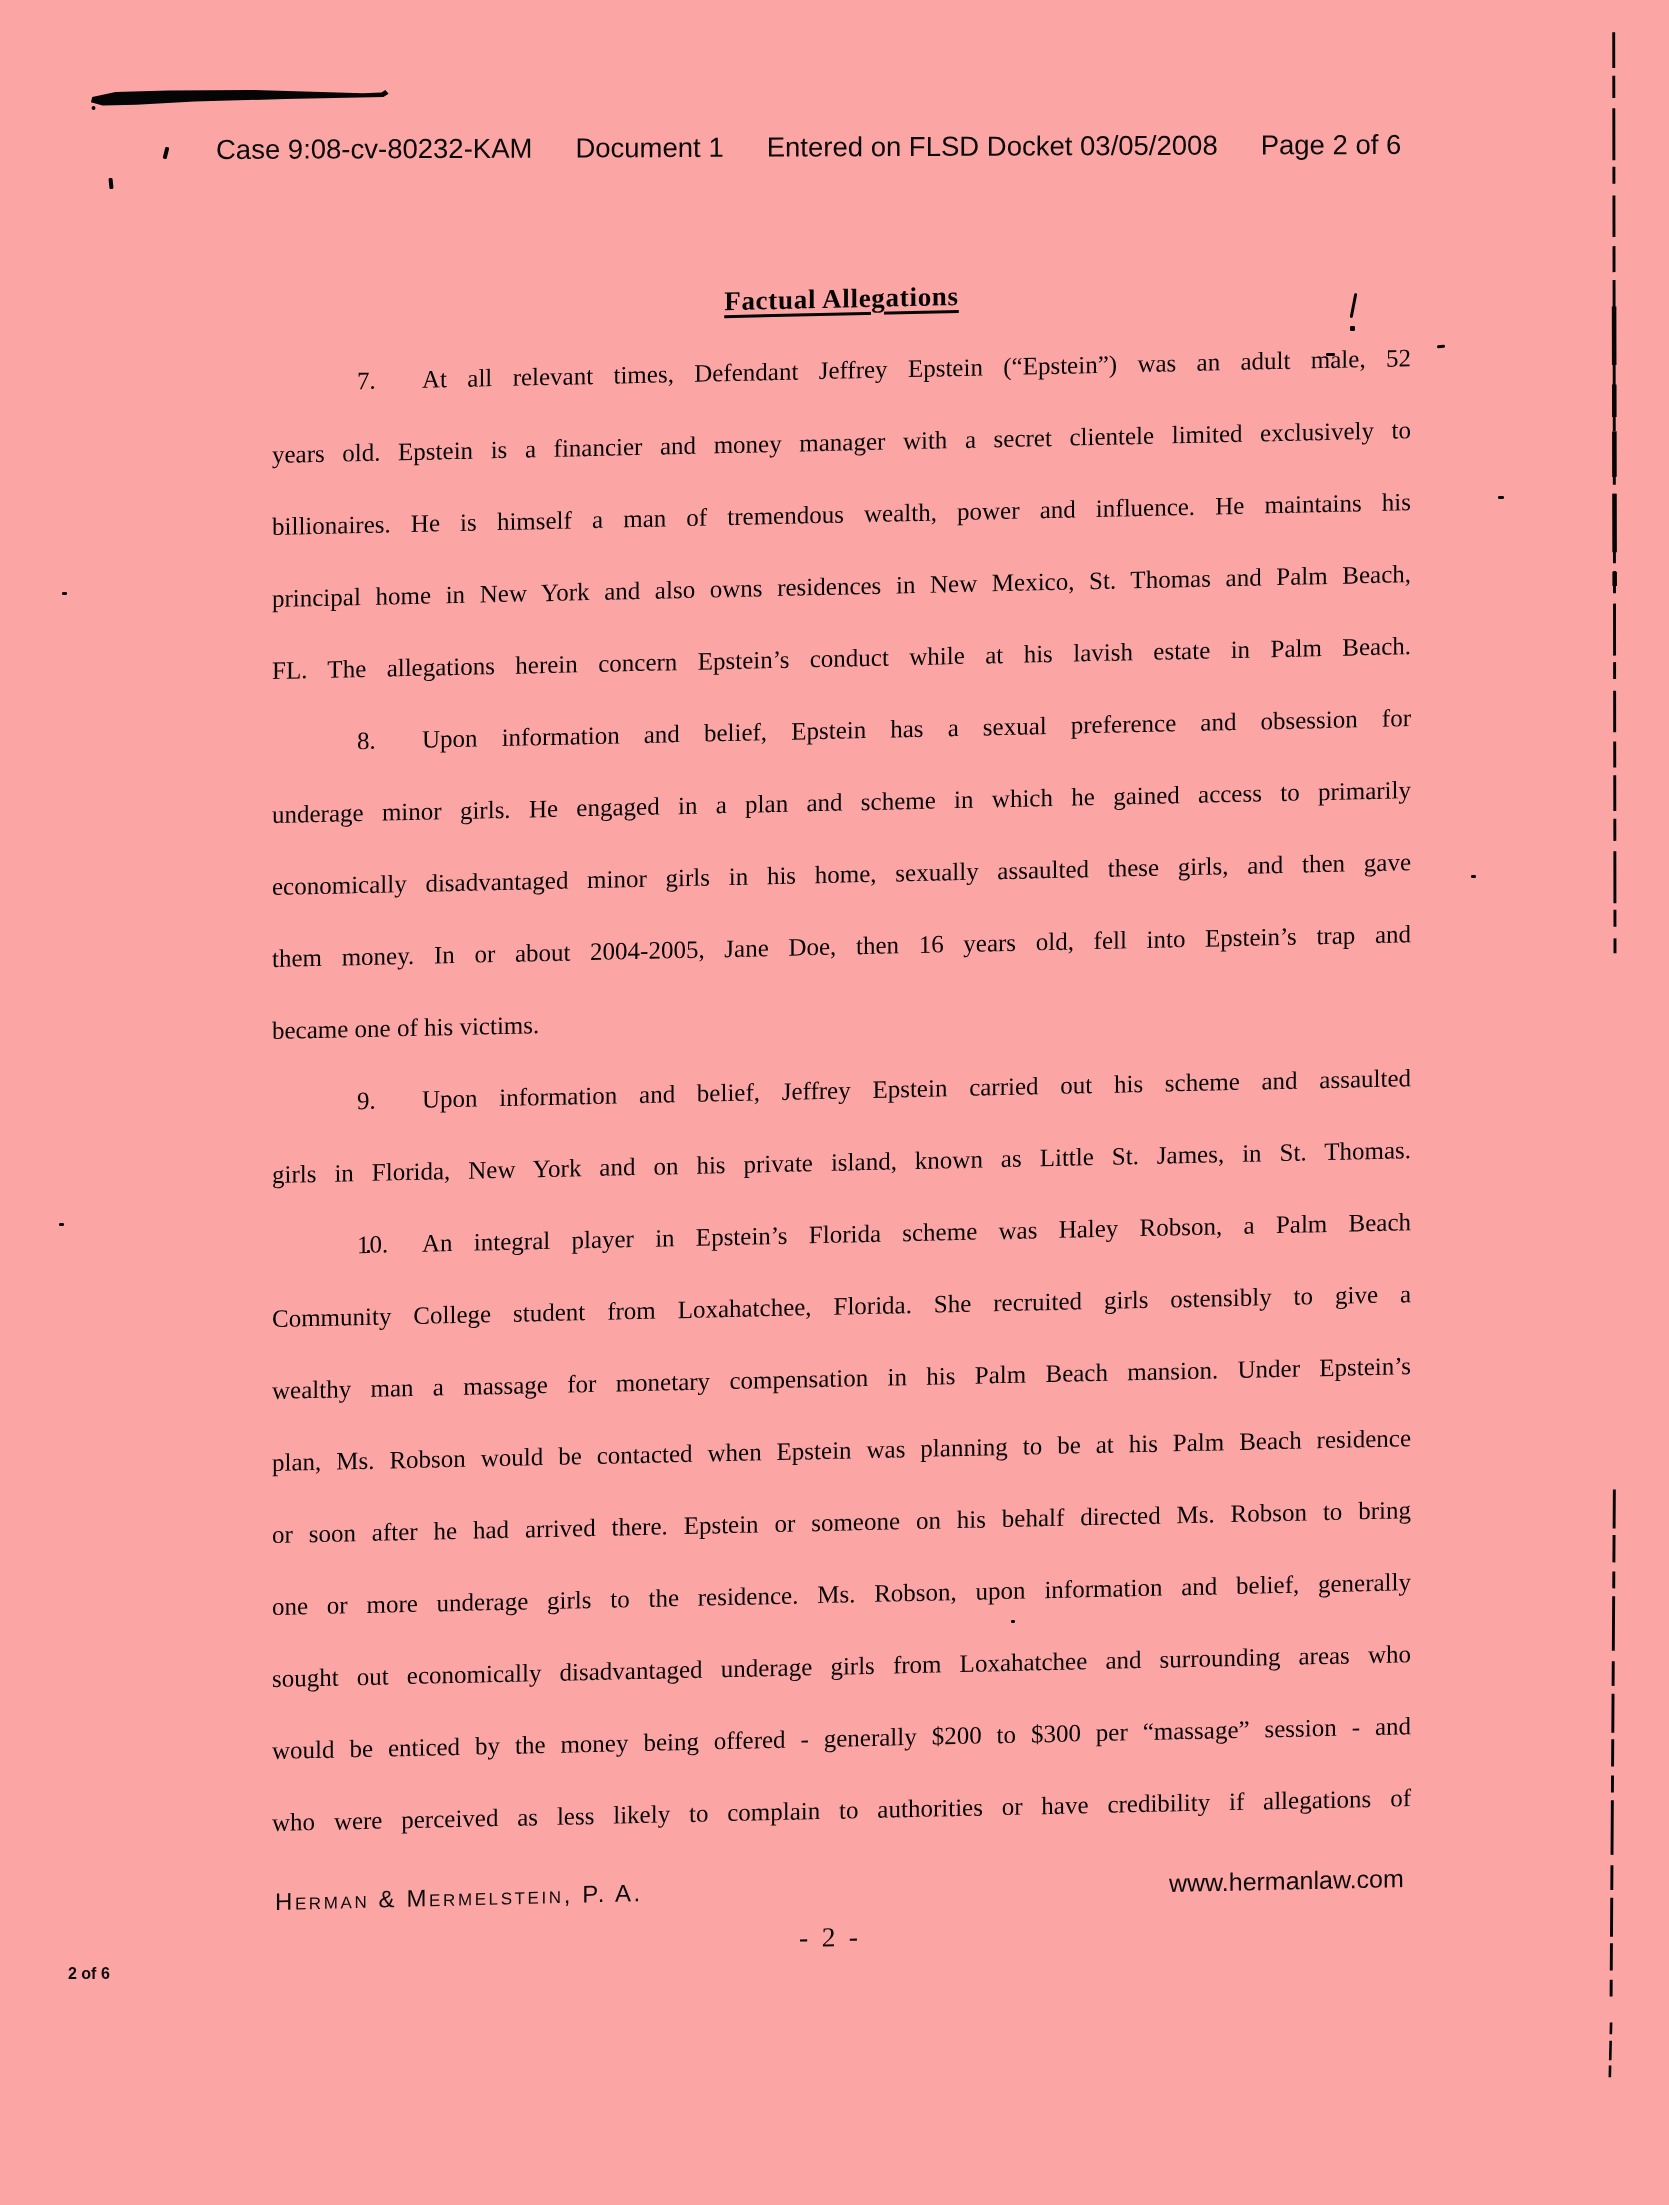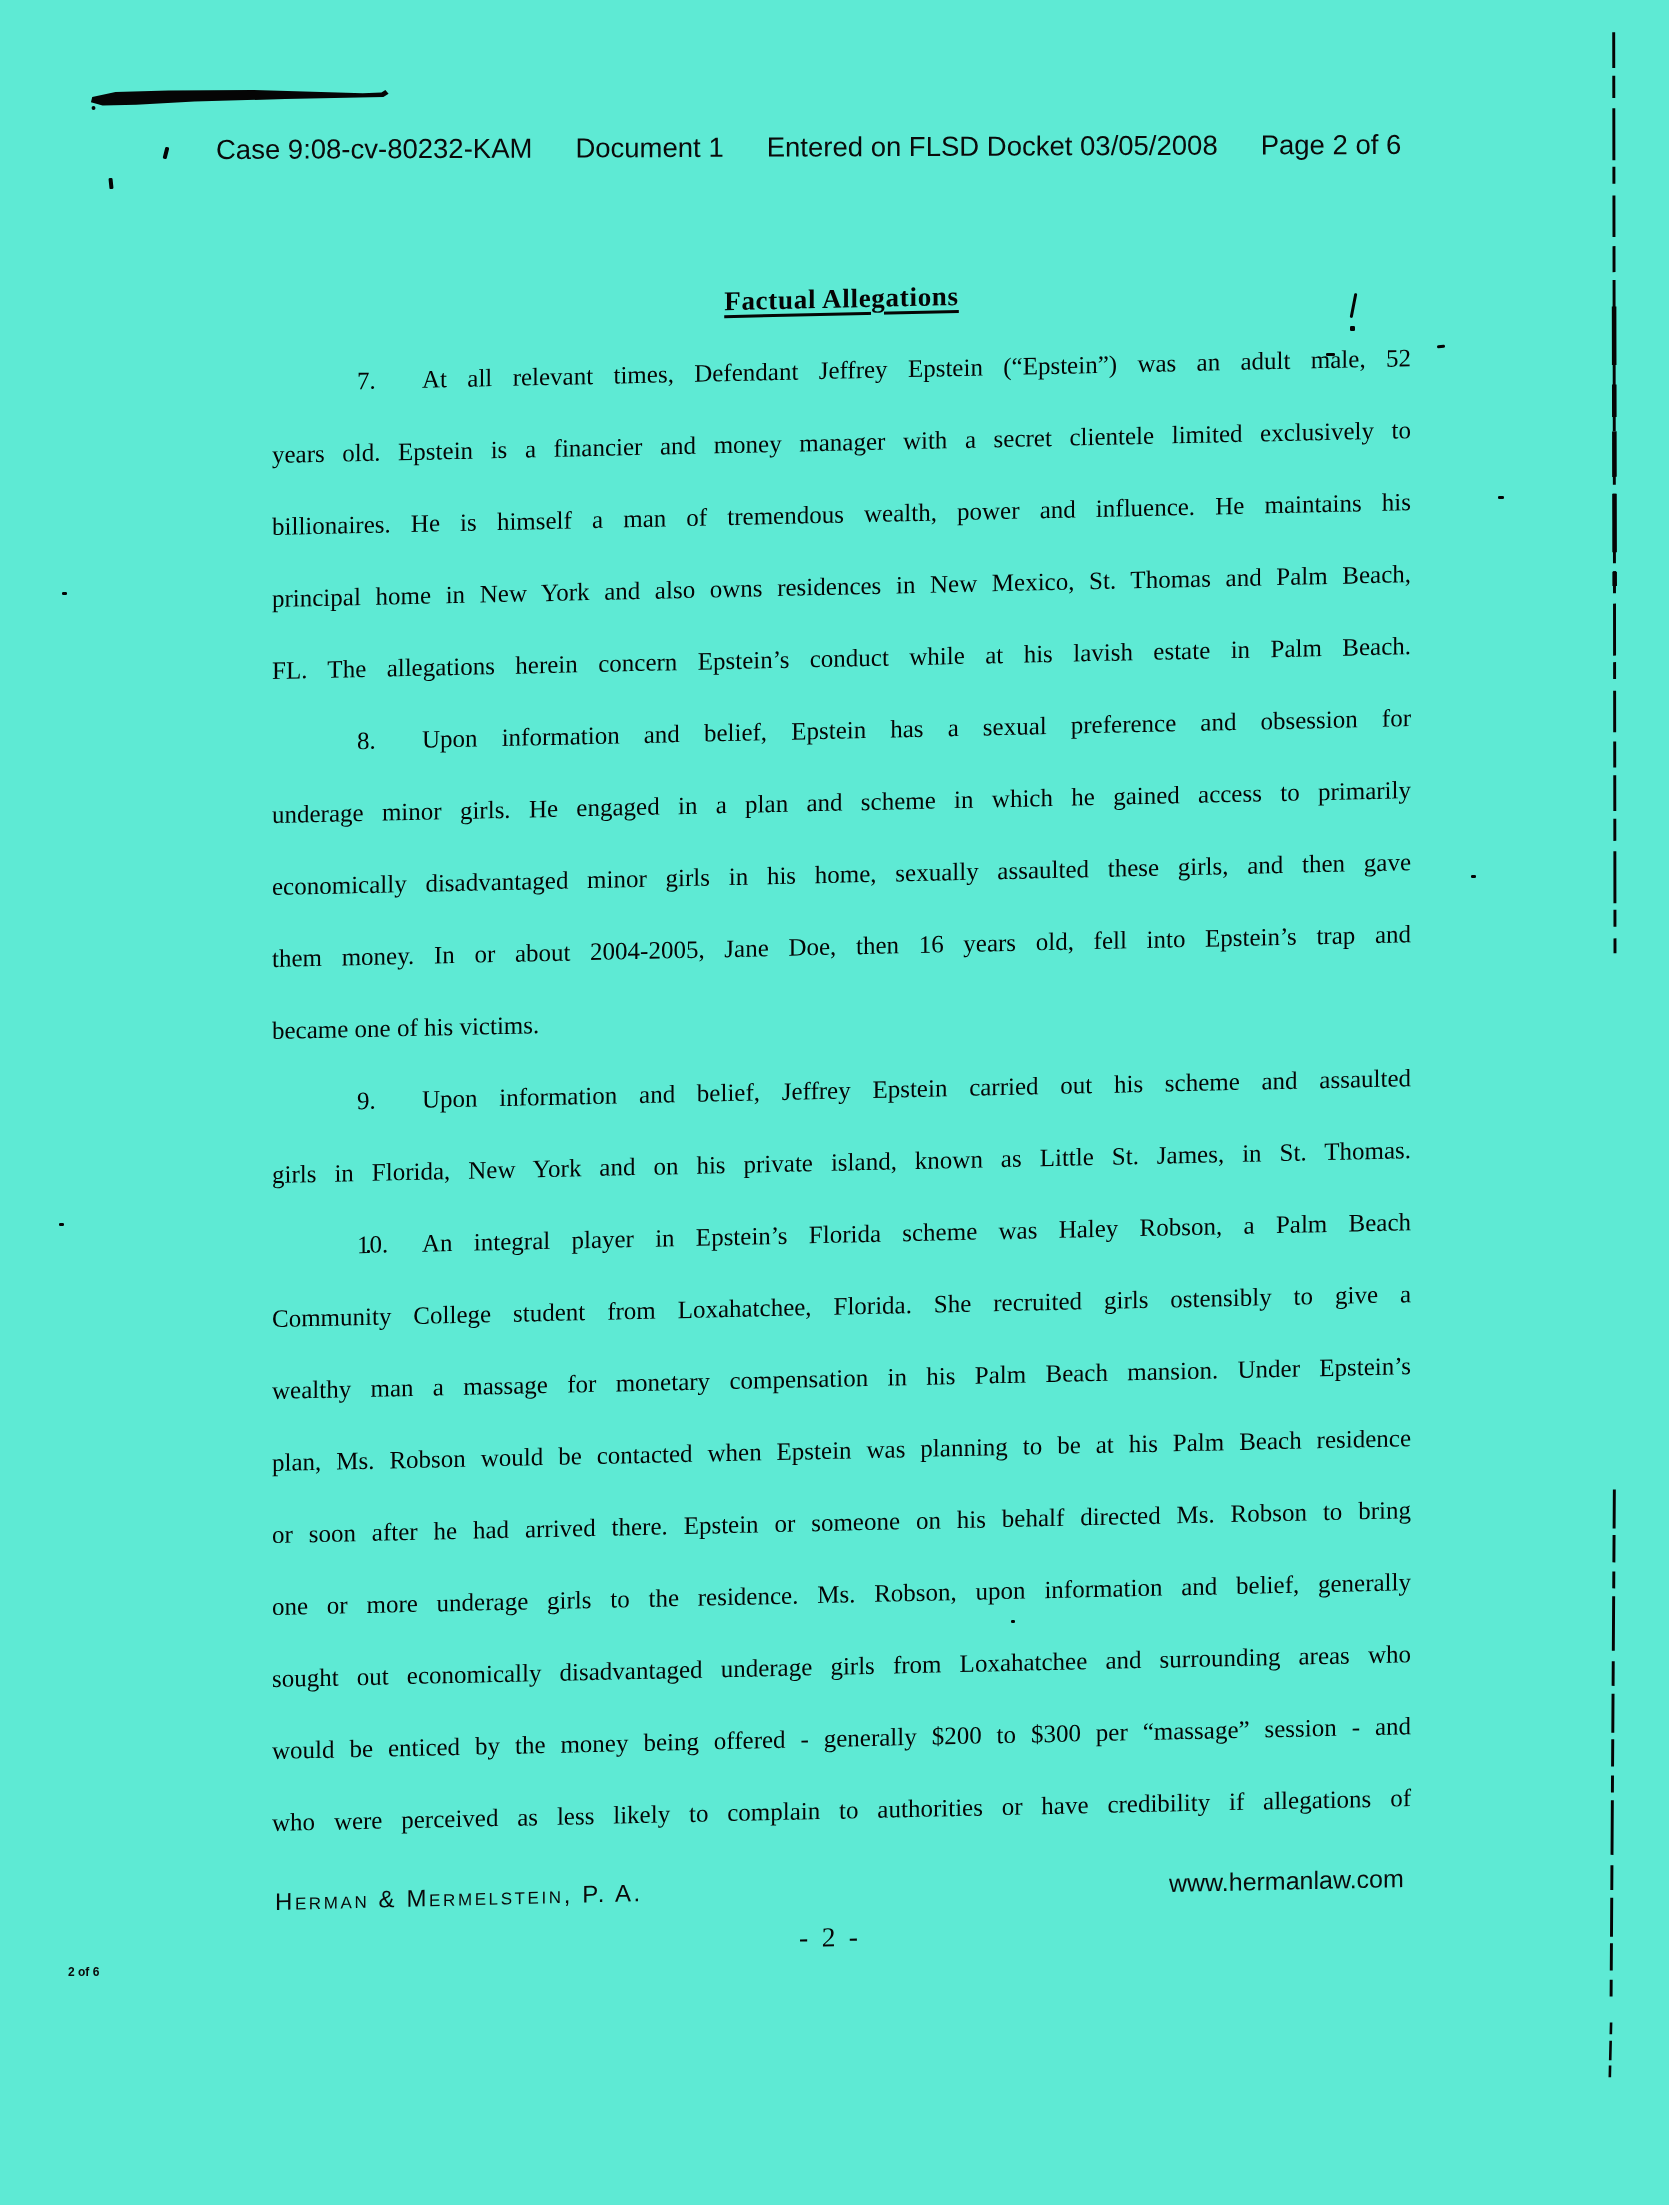--- a/index.html
+++ b/index.html
@@ -1,18 +1,18 @@
 <!DOCTYPE html>
 <html style="font-size:10.5px"><head>
 <meta charset="utf-8">
 <style>
   html,body { margin:0; padding:0; background:#ffffff; }
   .page {
     position:relative; width:1669px; height:2205px;
-    background:#5eead4; overflow:hidden;
+    background:#fca5a5; overflow:hidden;
     font-family:"Liberation Serif", serif; color:#060606;
   }
 
   
   .smudge { position:absolute; left:89px; top:88px; }
   .rightline { position:absolute; left:1602px; top:0; }
   .speck { position:absolute; background:#040404; border-radius:1.3px; display:block; }
 
   
   .header {
@@ -52,21 +52,21 @@
     font-family:"Liberation Sans", sans-serif; font-size:25px; color:#0a0a0a;
     transform:skewY(-1.2deg); transform-origin:0 0; white-space:nowrap;
   }
   .footer-page {
     position:absolute; left:799px; top:1922px;
     font-family:"Liberation Serif", serif; font-size:27.5px; letter-spacing:3.3px;
     transform:skewY(-1deg); transform-origin:0 0; white-space:nowrap;
   }
   .sheet-label {
     position:absolute; left:68px; top:1965px;
-    font-family:"Liberation Sans", sans-serif; font-weight:bold; font-size:12px;
+    font-family:"Liberation Sans", sans-serif; font-weight:bold; font-size:16px;
     letter-spacing:0px; color:#0a0a0a;
   }
   .bates {
     position:absolute; left:1208px; top:2159px;
     font-family:"Liberation Sans", sans-serif; font-size:31px; letter-spacing:0.7px;
     color:#000; white-space:nowrap;
   }
 </style>
 </head>
 <body>

